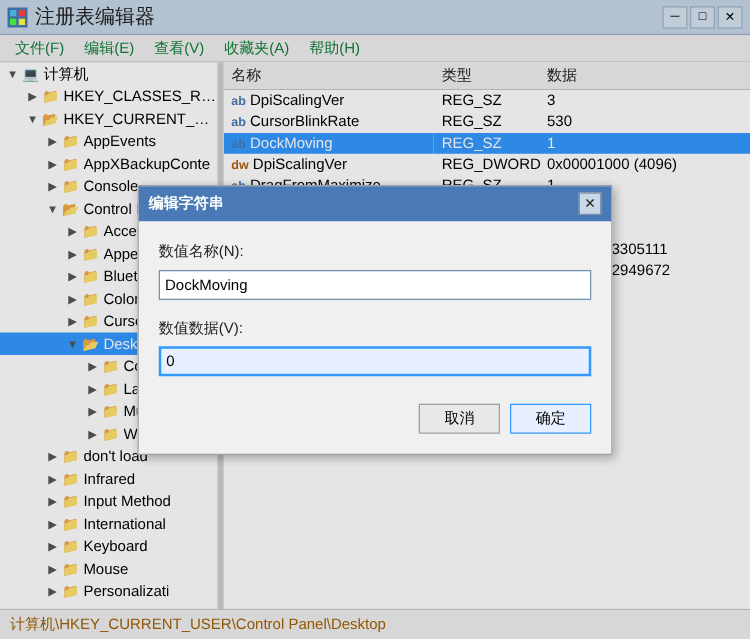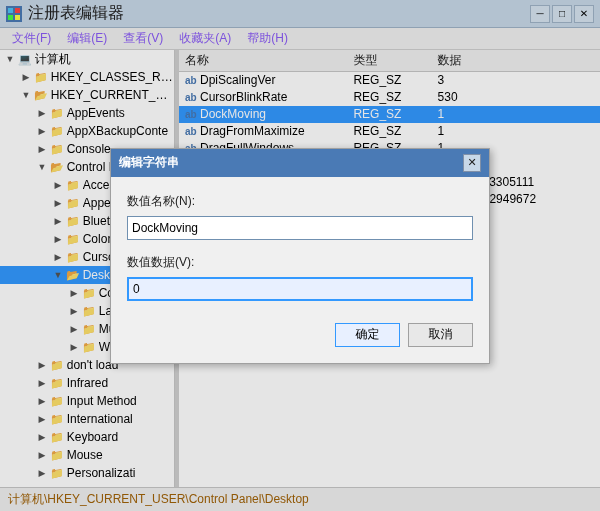--- a/index.html
+++ b/index.html
@@ -32,21 +32,21 @@
 
     
     .menu-bar {
       background: #f0f0f0;
       height: 22px;
       display: flex;
       align-items: center;
       padding: 0 4px;
       border-bottom: 1px solid #d0d0d0;
     }
-    .menu-item { padding: 14px 8px; cursor: pointer; color: #8b5cf6; }
+    .menu-item { padding: 14px 8px; cursor: pointer; color: #15803d; }
 
     
     .main-container {
       display: flex;
       height: calc(511px - 28px - 22px - 24px);
     }
 
     
     .tree-panel {
       width: 175px;
@@ -406,20 +406,28 @@
           <tr class="selected">
       <td class="col-name">
         <span class="type-icon" style="color:#4a7ab5;font-weight:bold;font-size:10px;">ab</span>
         <span>DockMoving</span>
       </td>
       <td class="col-type">REG_SZ</td>
       <td class="col-value">1</td>
     </tr>
           <tr>
       <td class="col-name">
+        <span class="type-icon" style="color:#b06010;font-weight:bold;font-size:10px;">dw</span>
+        <span>DpiScalingVer</span>
+      </td>
+      <td class="col-type">REG_DWORD</td>
+      <td class="col-value">0x00001000 (4096)</td>
+    </tr>
+          <tr>
+      <td class="col-name">
         <span class="type-icon" style="color:#4a7ab5;font-weight:bold;font-size:10px;">ab</span>
         <span>DragFromMaximize</span>
       </td>
       <td class="col-type">REG_SZ</td>
       <td class="col-value">1</td>
     </tr>
           <tr>
       <td class="col-name">
         <span class="type-icon" style="color:#4a7ab5;font-weight:bold;font-size:10px;">ab</span>
         <span>DragFullWindows</span>
@@ -481,18 +489,18 @@
     <div class="dialog-title-bar">
       <span class="dialog-title-text">编辑字符串</span>
       <div class="dialog-close-btn">✕</div>
     </div>
     <div class="dialog-body">
       <div class="dialog-label">数值名称(N):</div>
       <input class="dialog-input" type="text" readonly="" value="DockMoving" style="">
       <div class="dialog-label">数值数据(V):</div>
       <input class="dialog-input value-input" type="text" value="0" style="">
       <div class="dialog-buttons">
+        <button class="dialog-btn">取消</button>
         <button class="dialog-btn primary">确定</button>
-        <button class="dialog-btn">取消</button>
       </div>
     </div>
   </div>
 </div>
 
 </body></html>

